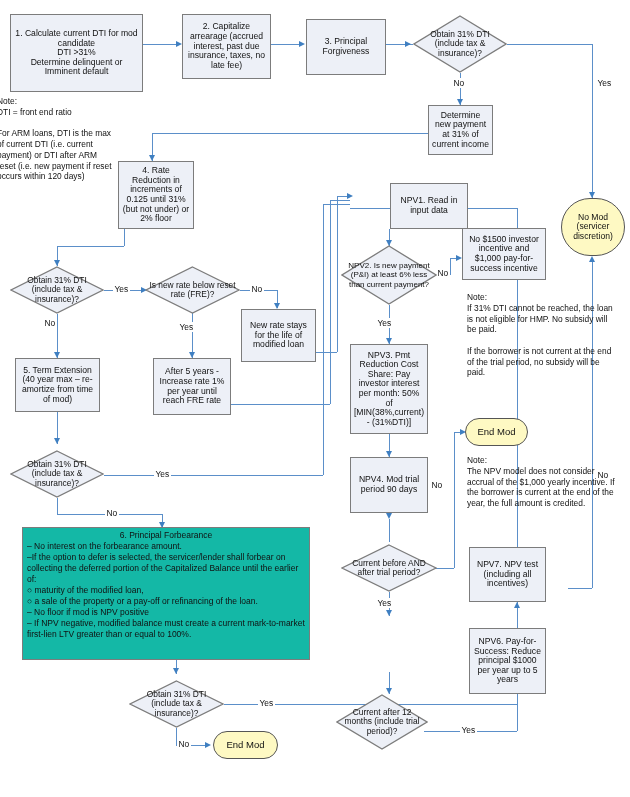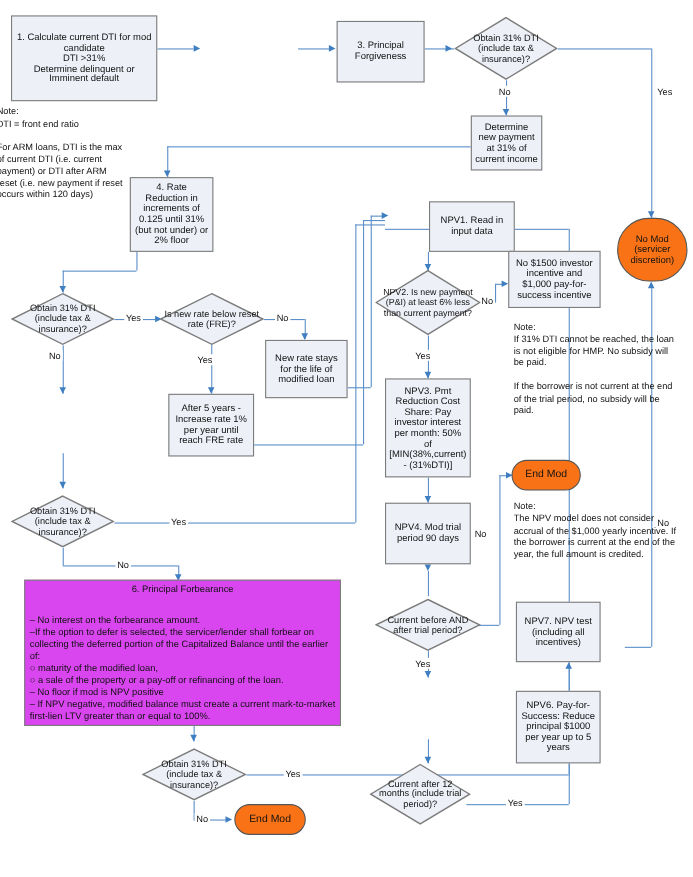--- a/index.html
+++ b/index.html
@@ -2,25 +2,25 @@
 <html><head>
 <meta charset="utf-8">
 <style>
   html,body{margin:0;padding:0;background:#fff;}
   body{font-family:"Liberation Sans","DejaVu Sans",sans-serif;}
   #canvas{position:relative;width:630px;height:797px;background:#fff;overflow:hidden;}
 
   .node{position:absolute;box-sizing:border-box;display:flex;align-items:center;justify-content:center;
         text-align:center;color:#111;line-height:1.12;}
   .proc{background:#edf0f7;border:1.5px solid #7c7c7c;font-size:8.6px;padding:2px 3px;}
-  .term{background:#f97316;border:1.5px solid #555;border-radius:999px;font-size:9.5px;}
+  .term{background:#fef9c3;border:1.5px solid #555;border-radius:999px;font-size:9.5px;}
   .note{background:transparent;border:0;font-size:8.4px;text-align:left;justify-content:flex-start;
         align-items:flex-start;line-height:1.28;color:#111;white-space:pre-line;}
-  .bigbox{background:#d946ef;border:1.5px solid #7c7c7c;font-size:8.5px;text-align:left;
-          align-items:flex-start;justify-content:space-between;padding:2px 4px;line-height:1.30;white-space:pre-line;}
+  .bigbox{background:#14b8a6;border:1.5px solid #7c7c7c;font-size:8.5px;text-align:left;
+          align-items:flex-start;justify-content:flex-start;padding:2px 4px;line-height:1.30;white-space:pre-line;}
   .bigbox .ttl{display:block;text-align:center;width:100%;}
 
   
   .dia{position:absolute;}
   .dia .shape{position:absolute;inset:0;}
   .dia .lbl{position:absolute;inset:0;display:flex;align-items:center;justify-content:center;
             text-align:center;font-size:8.4px;line-height:1.13;color:#111;padding:0 4px;box-sizing:border-box;}
 
   .edge{position:absolute;background:#5b8fc9;}
   .eh{height:1px;}
@@ -162,20 +162,23 @@
   <div class="elbl" style="left:376px;top:598px;">Yes</div>
   <div class="elbl" style="left:460px;top:725px;">Yes</div>
   <div class="elbl" style="left:596px;top:470px;">No</div>
 
   <div class="node proc" style="left:10px;top:14px;width:133px;height:78px;">
     <span style="white-space:pre-line;">1. Calculate current DTI for mod candidate
 DTI &gt;31%
 Determine delinquent or Imminent default</span>
   </div>
 
+  <div class="node proc" style="left:182px;top:14px;width:89px;height:65px;">
+    <span>2. Capitalize arrearage (accrued interest, past due insurance, taxes, no late fee)</span>
+  </div>
 
   <div class="node proc" style="left:306px;top:19px;width:80px;height:56px;">
     <span>3. Principal Forgiveness</span>
   </div>
 
   <div class="dia" style="left:413px;top:15px;width:94px;height:58px;">
     <svg class="shape" viewBox="0 0 94 58" preserveAspectRatio="none">
       <polygon points="47,1 93,29 47,57 1,29" fill="#edf0f7" stroke="#7c7c7c" stroke-width="1.3"></polygon>
     </svg>
     <div class="lbl">Obtain 31% DTI (include tax &amp; insurance)?</div>
@@ -211,20 +214,23 @@
   </div>
 
   <div class="node proc" style="left:241px;top:309px;width:75px;height:53px;justify-content:center;">
     <span>New rate stays for the life of modified loan</span>
   </div>
 
   <div class="node proc" style="left:153px;top:358px;width:78px;height:57px;">
     <span>After 5 years - Increase rate 1% per year until reach FRE rate</span>
   </div>
 
+  <div class="node proc" style="left:15px;top:358px;width:85px;height:54px;">
+    <span>5. Term Extension (40 year max – re-amortize from time of mod)</span>
+  </div>
 
   <div class="dia" style="left:10px;top:450px;width:94px;height:48px;">
     <svg class="shape" viewBox="0 0 94 48" preserveAspectRatio="none">
       <polygon points="47,1 93,24 47,47 1,24" fill="#edf0f7" stroke="#7c7c7c" stroke-width="1.3"></polygon>
     </svg>
     <div class="lbl">Obtain 31% DTI (include tax &amp; insurance)?</div>
   </div>
 
   <div class="node bigbox" style="left:22px;top:527px;width:288px;height:133px;flex-direction:column;">
     <span class="ttl">6. Principal Forbearance</span>

